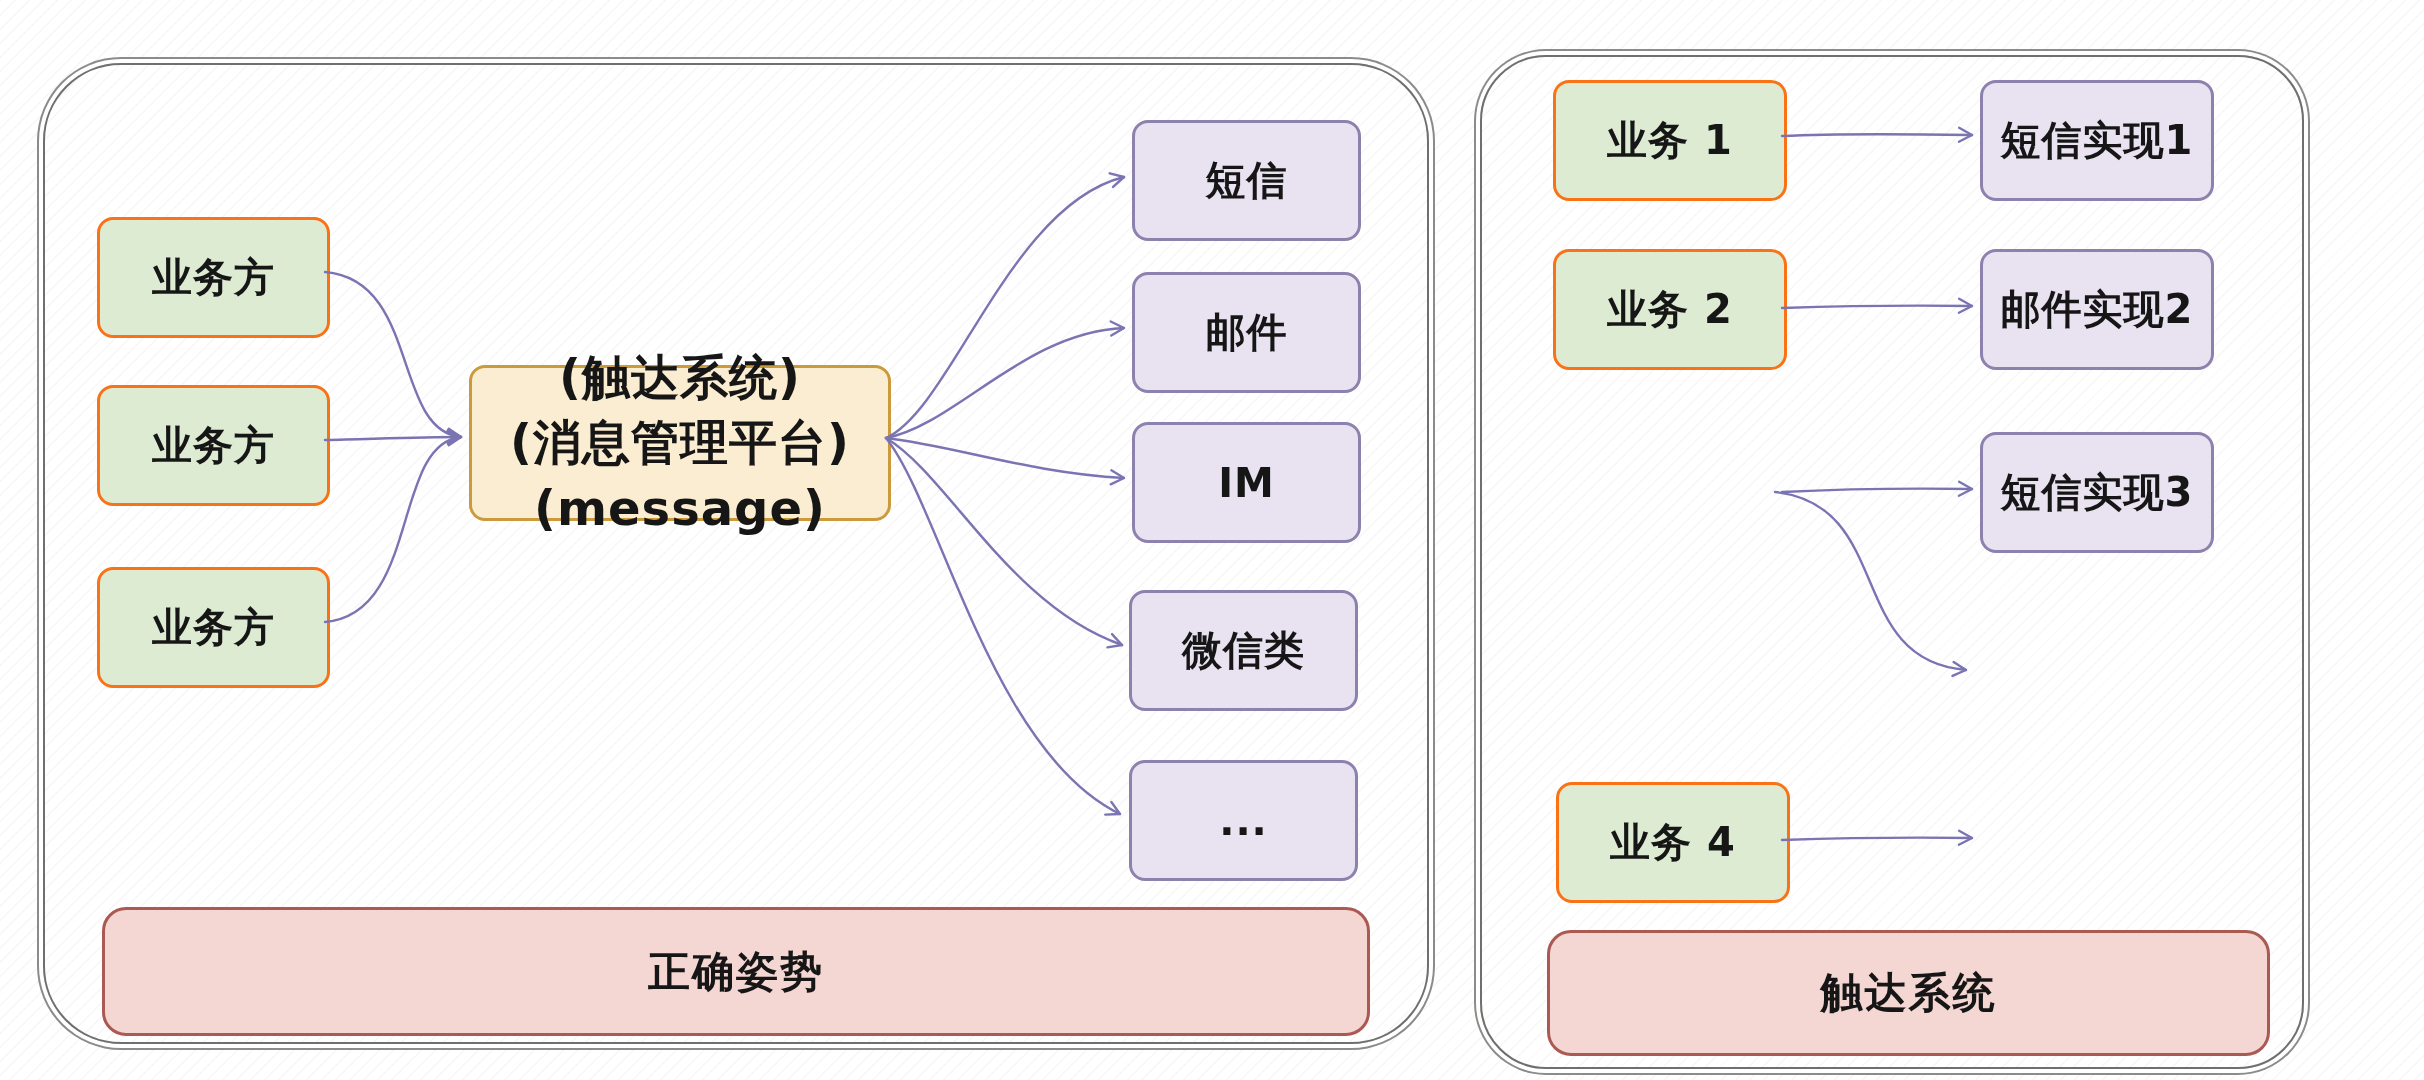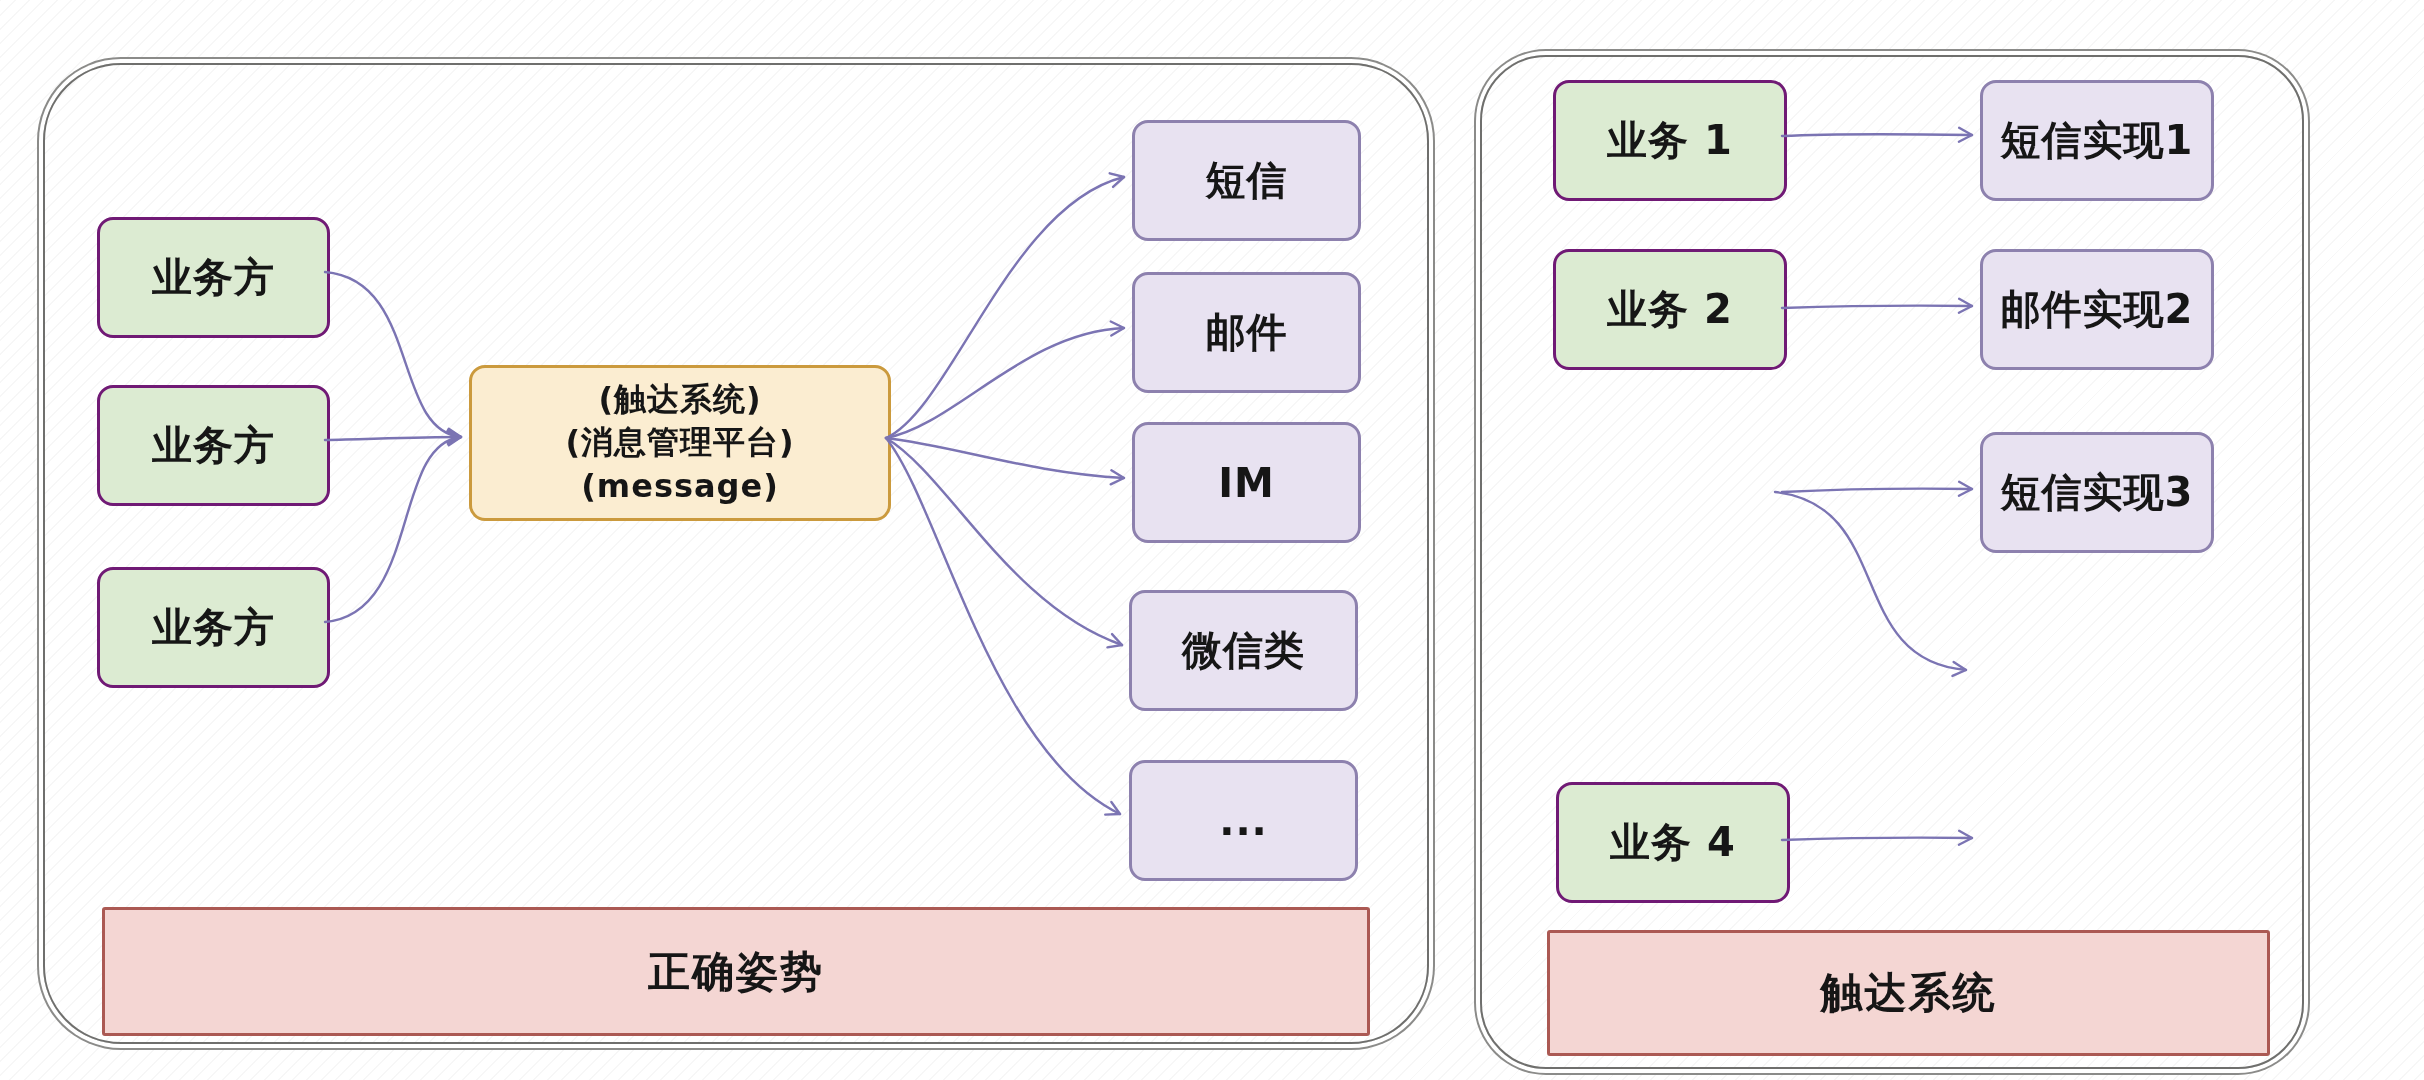--- a/index.html
+++ b/index.html
@@ -24,29 +24,29 @@
     position:absolute;
     display:flex;align-items:center;justify-content:center;
     flex-direction:column;
     text-align:center;
     font-weight:bold;
     font-size:40px;
     color:#161616;
     border-radius:16px;
     letter-spacing:1px;
   }
-  .green{background:#dcebd2;border:3px solid #701a75;}
+  .green{background:#dcebd2;border:3px solid #f97316;}
   .purple{background:#e8e2f1;border:3px solid #8d81ae;}
   .orange{background:#fbedd1;border:3.5px solid #cb9a3d;}
-  .hub{font-size:32px;line-height:1.36;}
+  .hub{font-size:48px;line-height:1.36;}
   .banner{
     position:absolute;
     display:flex;align-items:center;justify-content:center;
     background:#f4d6d3;border:3px solid #ab5953;
-    border-radius:3px;
+    border-radius:24px;
     font-weight:bold;font-size:42px;color:#161616;
     letter-spacing:2px;
   }
   .arrows{position:absolute;left:0;top:0;pointer-events:none;}
 </style>
 </head>
 <body>
 
 <section class="panel panel-left">
   <div class="node green" style="left:52px;top:152px;width:227px;height:115px">业务方</div>

